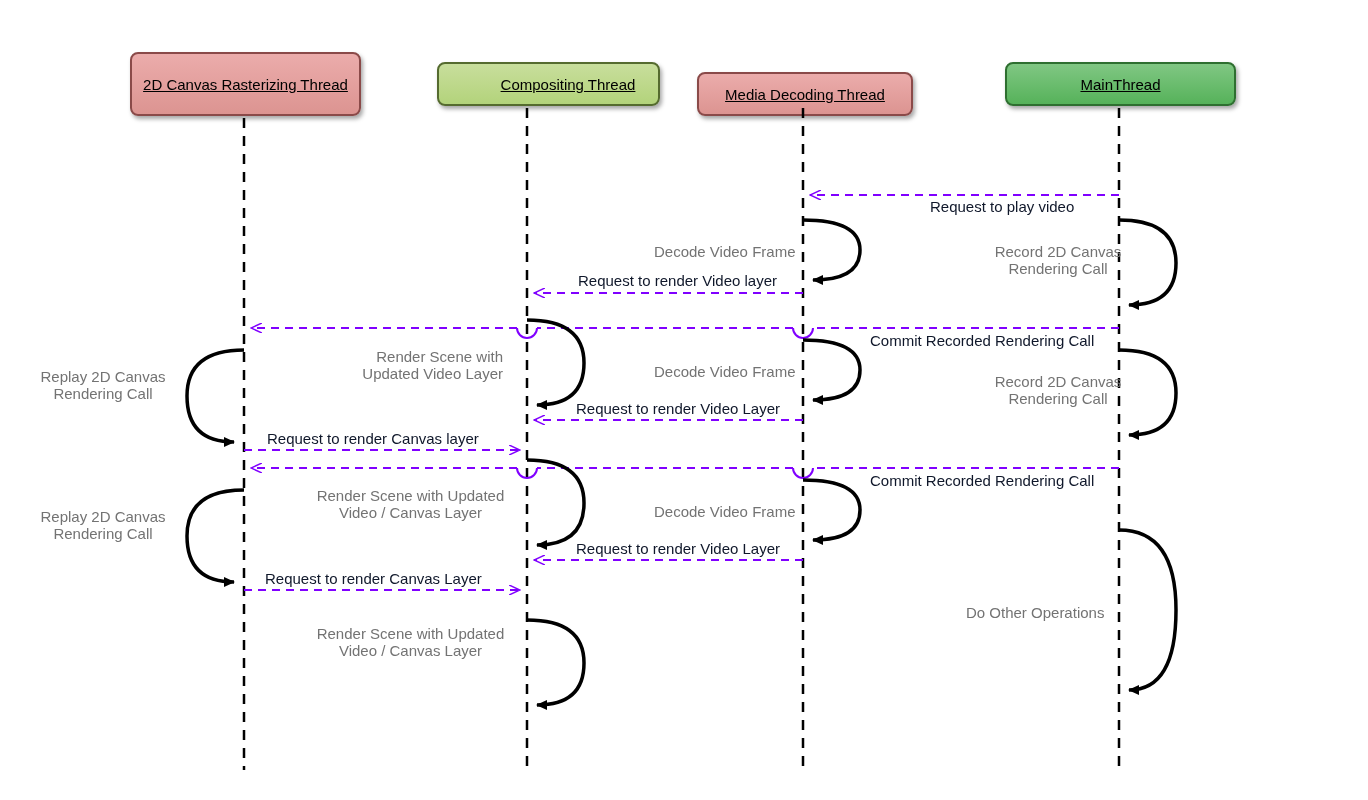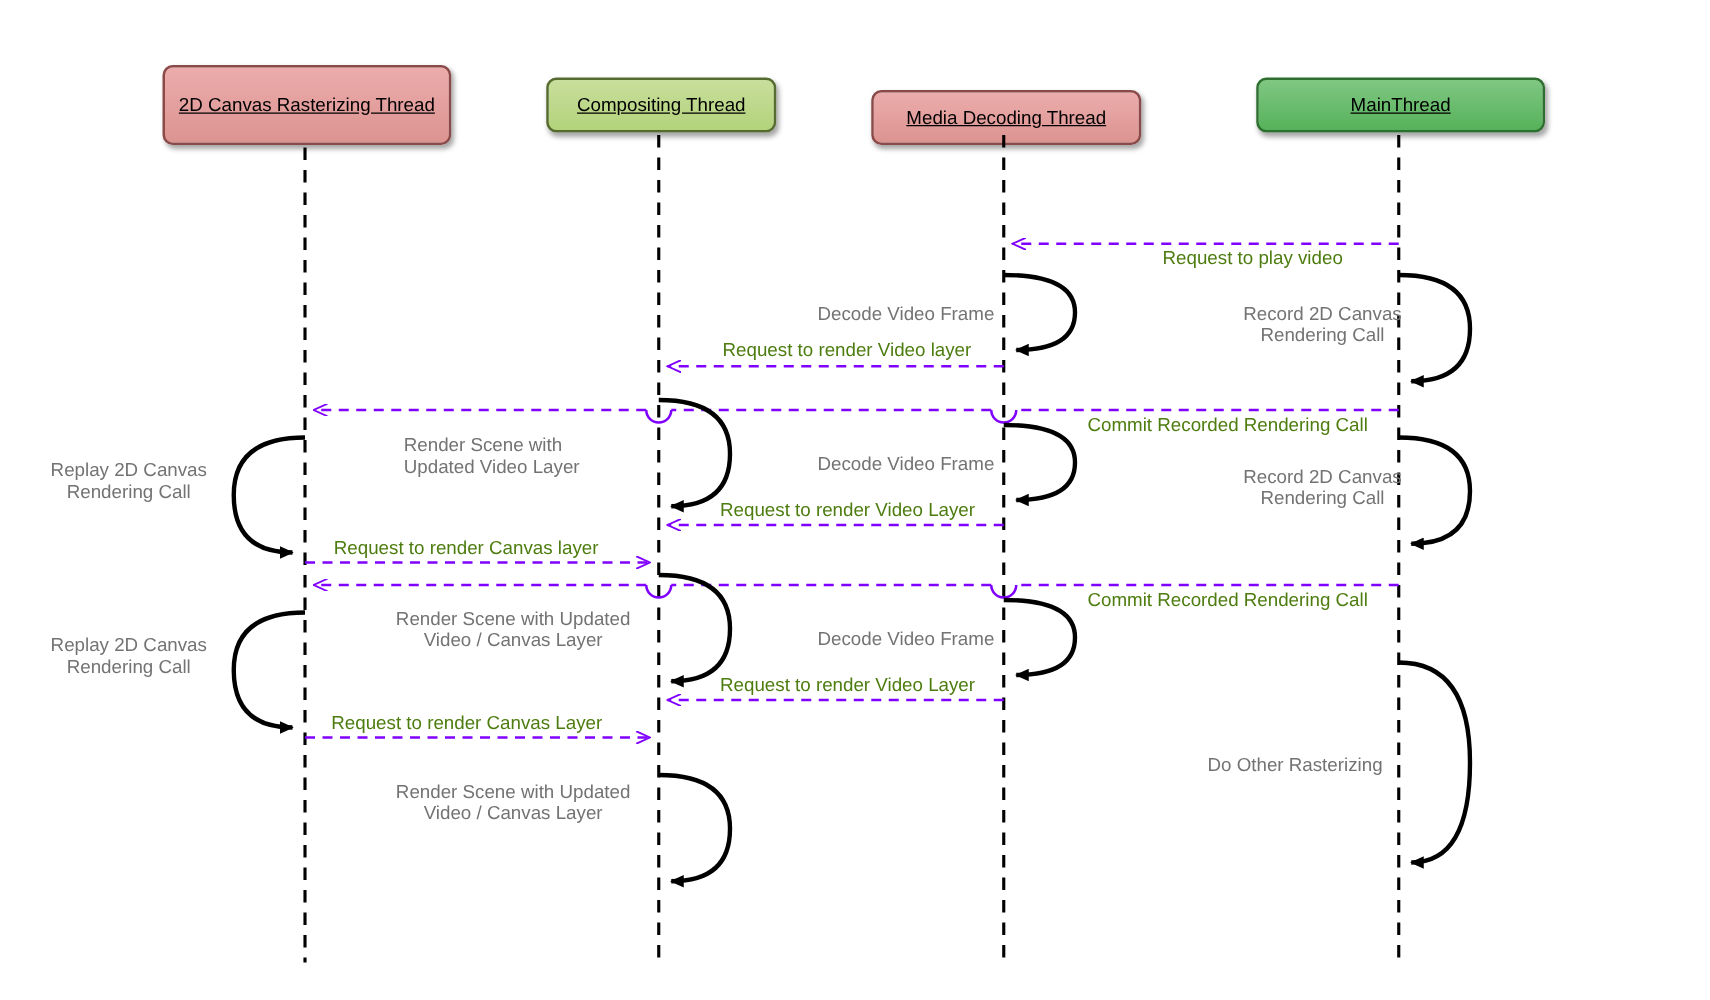--- a/index.html
+++ b/index.html
@@ -27,30 +27,30 @@
   .pink { background: linear-gradient(#ebacab,#dc9491); border-color: #8a4a49; }
   .lightgreen { background: linear-gradient(#c8de9c,#b3d37b); border-color: #556b2f; }
   .green { background: linear-gradient(#80c783,#56b25a); border-color: #2e6f30; text-decoration: underline; }
   svg { position: absolute; left: 0; top: 0; }
   .msg-label {
     position: absolute;
     font-size: 15px;
     white-space: nowrap;
     text-align: center;
   }
-  .msg-label.purple { color: #4d7c0f; }
+  .msg-label.purple { color: #0f172a; }
   .msg-label.black { color: #737373; }
 </style>
 </head>
 <body>
 
 <div class="participant-box pink" style="left:130px; top:52px; width:227px; height:60px;">
   <span>2D Canvas Rasterizing Thread</span>
 </div>
-<div class="participant-box lightgreen" style="left:437px; top:62px; width:180px; height:40px;">
+<div class="participant-box lightgreen" style="left:437px; top:62px; width:180px; height:40px;padding-left:39px;">
   <span>Compositing Thread</span>
 </div>
 <div class="participant-box pink" style="left:697px; top:72px; width:212px; height:40px;">
   <span>Media Decoding Thread</span>
 </div>
 <div class="participant-box green" style="left:1005px; top:62px; width:227px; height:40px;">
   <span>MainThread</span>
 </div>
 
 <svg width="1368" height="800">
@@ -121,31 +121,31 @@
 
 <span class="msg-label purple" style="left:930px; top:198px;">Request to play video</span>
 
 <span class="msg-label black" style="left:654px; top:243px;">Decode Video Frame</span>
 <span class="msg-label black" style="left:968px; top:243px; width:180px; text-align:center; white-space:normal;">Record 2D Canvas Rendering Call</span>
 
 <span class="msg-label purple" style="left:578px; top:272px;">Request to render Video layer</span>
 
 <span class="msg-label purple" style="left:870px; top:332px;">Commit Recorded Rendering Call</span>
 
-<span class="msg-label black" style="left:323px; top:348px; width:180px; text-align:left; white-space:normal;">Render Scene with Updated Video Layer</span>
+<span class="msg-label black" style="left:323px; top:348px; width:180px; text-align:right; white-space:normal;">Render Scene with Updated Video Layer</span>
 <span class="msg-label black" style="left:654px; top:363px;">Decode Video Frame</span>
 <span class="msg-label black" style="left:23px; top:368px; width:160px; text-align:center; white-space:normal;">Replay 2D Canvas Rendering Call</span>
 <span class="msg-label black" style="left:968px; top:373px; width:180px; text-align:center; white-space:normal;">Record 2D Canvas Rendering Call</span>
 
 <span class="msg-label purple" style="left:576px; top:400px;">Request to render Video Layer</span>
 <span class="msg-label purple" style="left:267px; top:430px;">Request to render Canvas layer</span>
 
 <span class="msg-label purple" style="left:870px; top:472px;">Commit Recorded Rendering Call</span>
 
 <span class="msg-label black" style="left:298px; top:487px; width:225px; text-align:center; white-space:normal;">Render Scene with Updated Video / Canvas Layer</span>
 <span class="msg-label black" style="left:654px; top:503px;">Decode Video Frame</span>
 <span class="msg-label black" style="left:23px; top:508px; width:160px; text-align:center; white-space:normal;">Replay 2D Canvas Rendering Call</span>
 
 <span class="msg-label purple" style="left:576px; top:540px;">Request to render Video Layer</span>
 <span class="msg-label purple" style="left:265px; top:570px;">Request to render Canvas Layer</span>
 
-<span class="msg-label black" style="left:966px; top:604px;">Do Other Rasterizing</span>
+<span class="msg-label black" style="left:966px; top:604px;">Do Other Operations</span>
 <span class="msg-label black" style="left:298px; top:625px; width:225px; text-align:center; white-space:normal;">Render Scene with Updated Video / Canvas Layer</span>
 
 </body></html>

